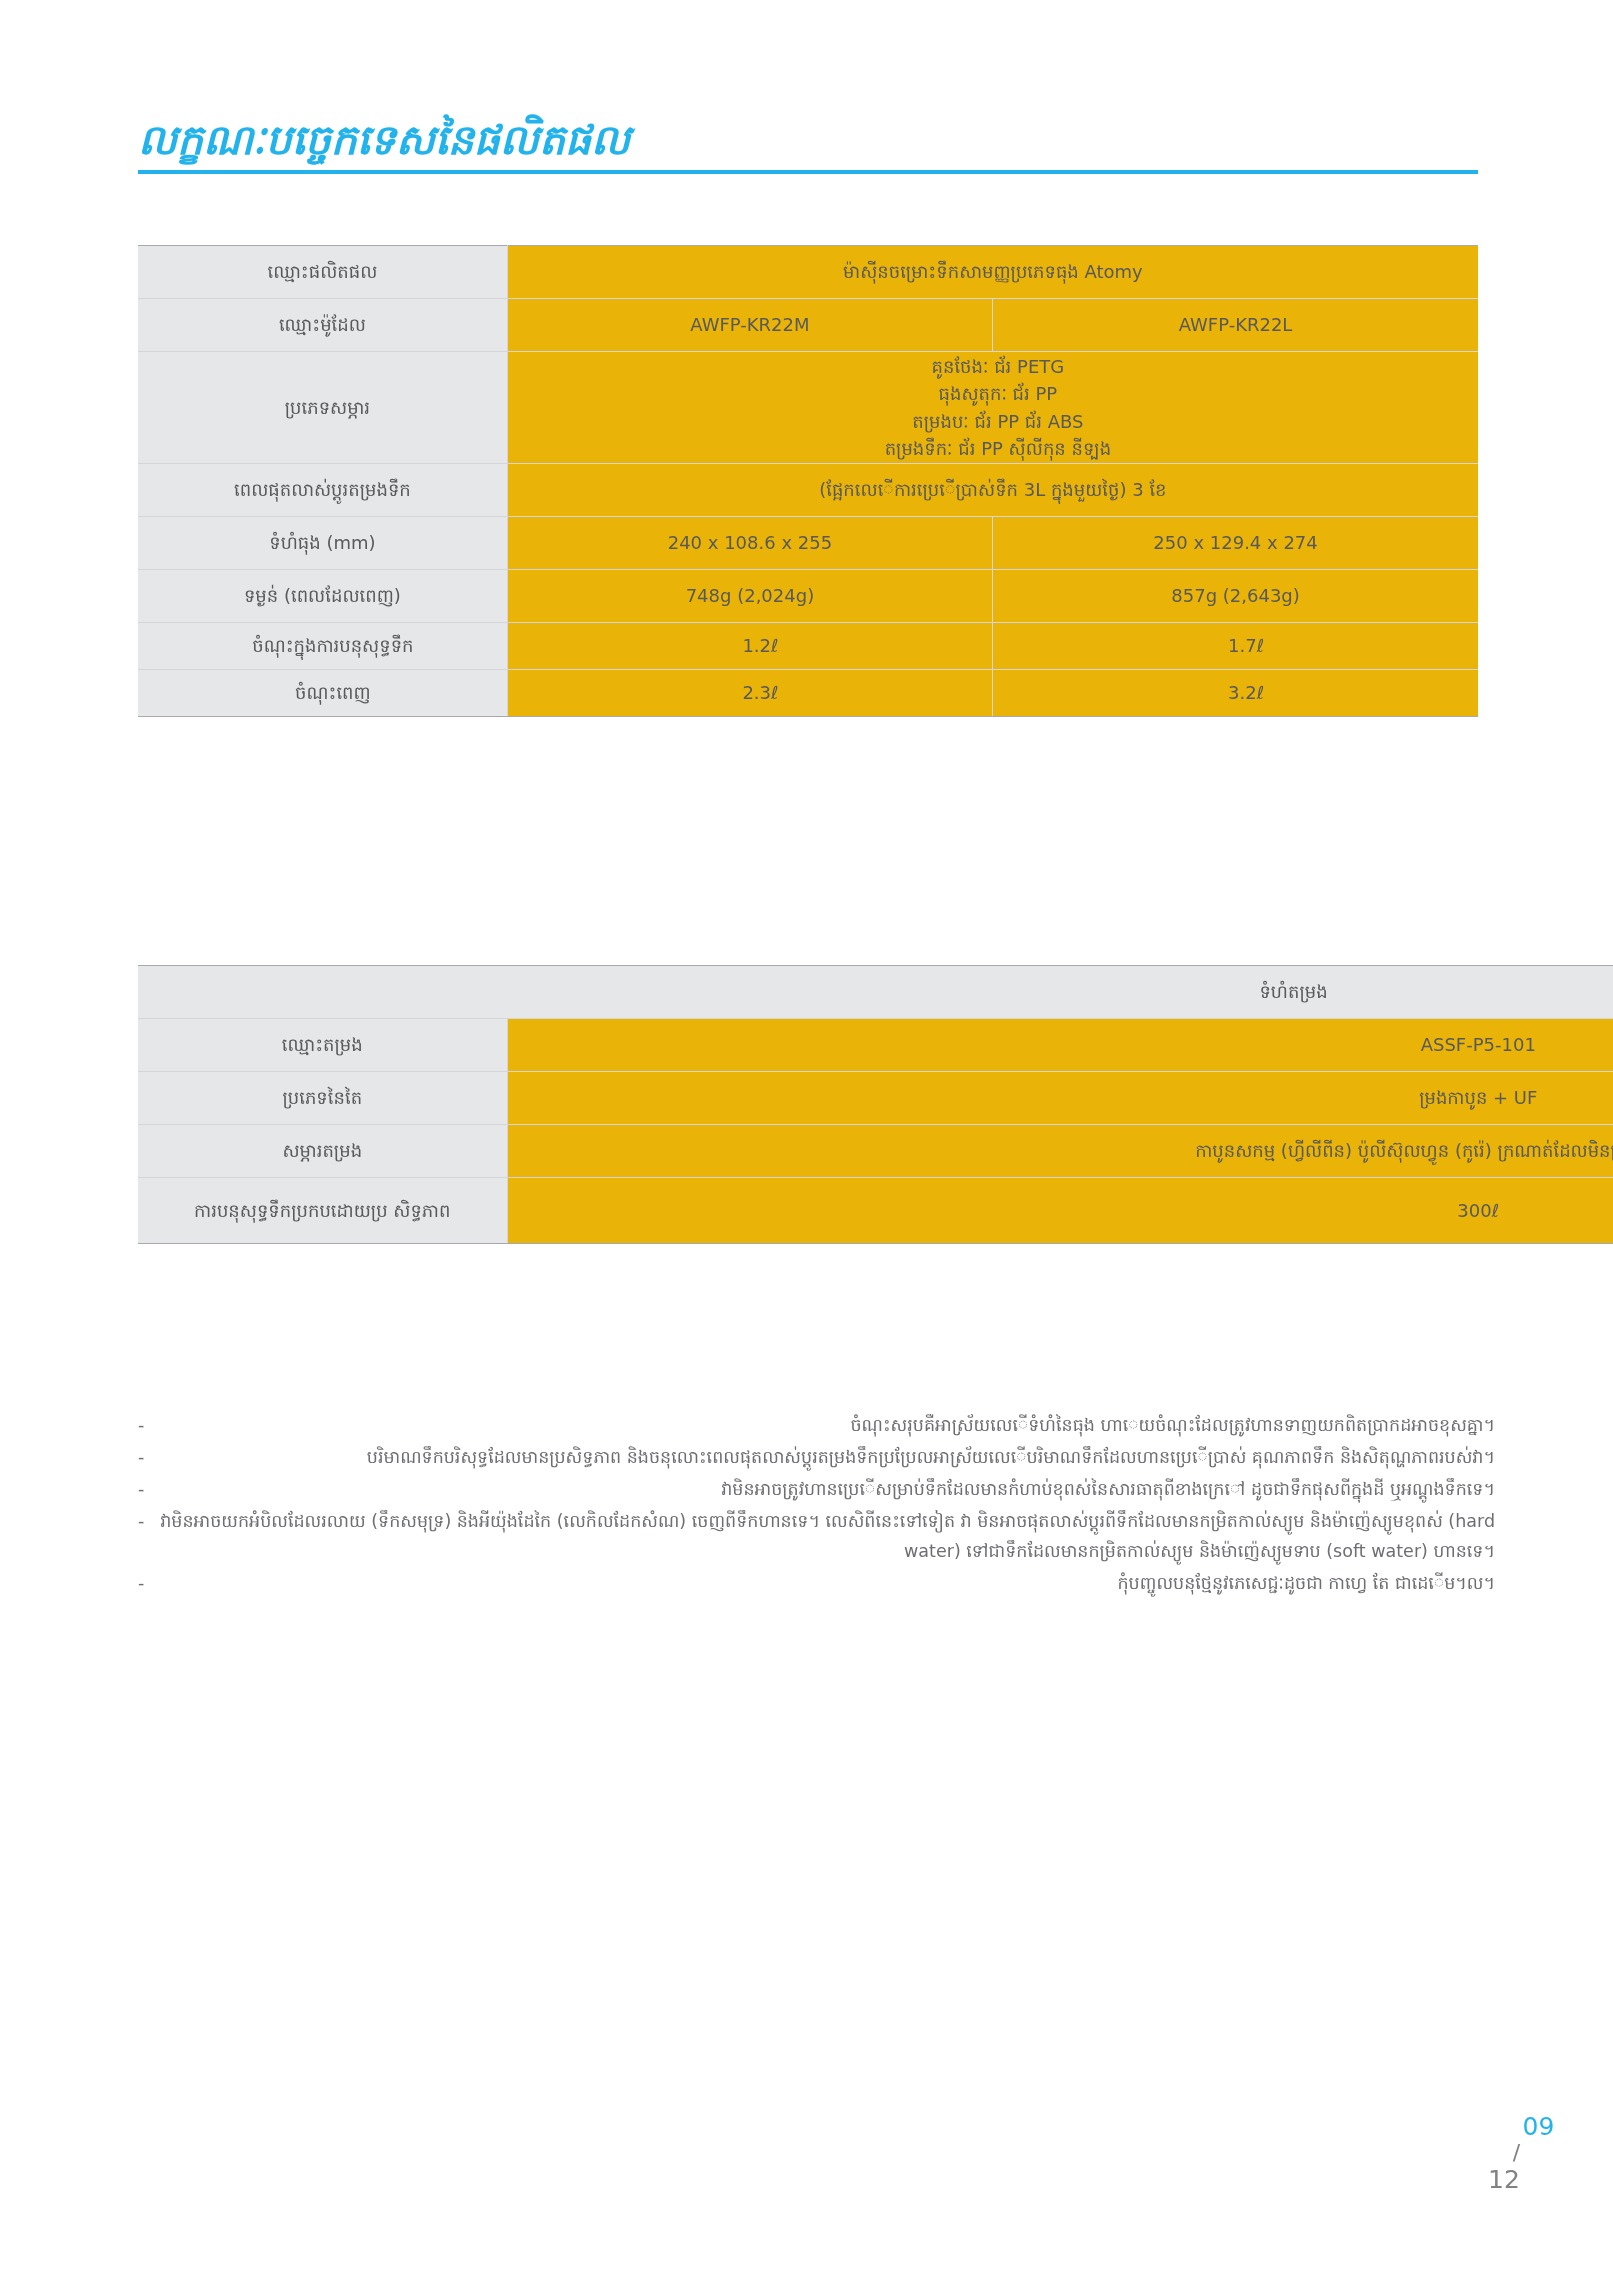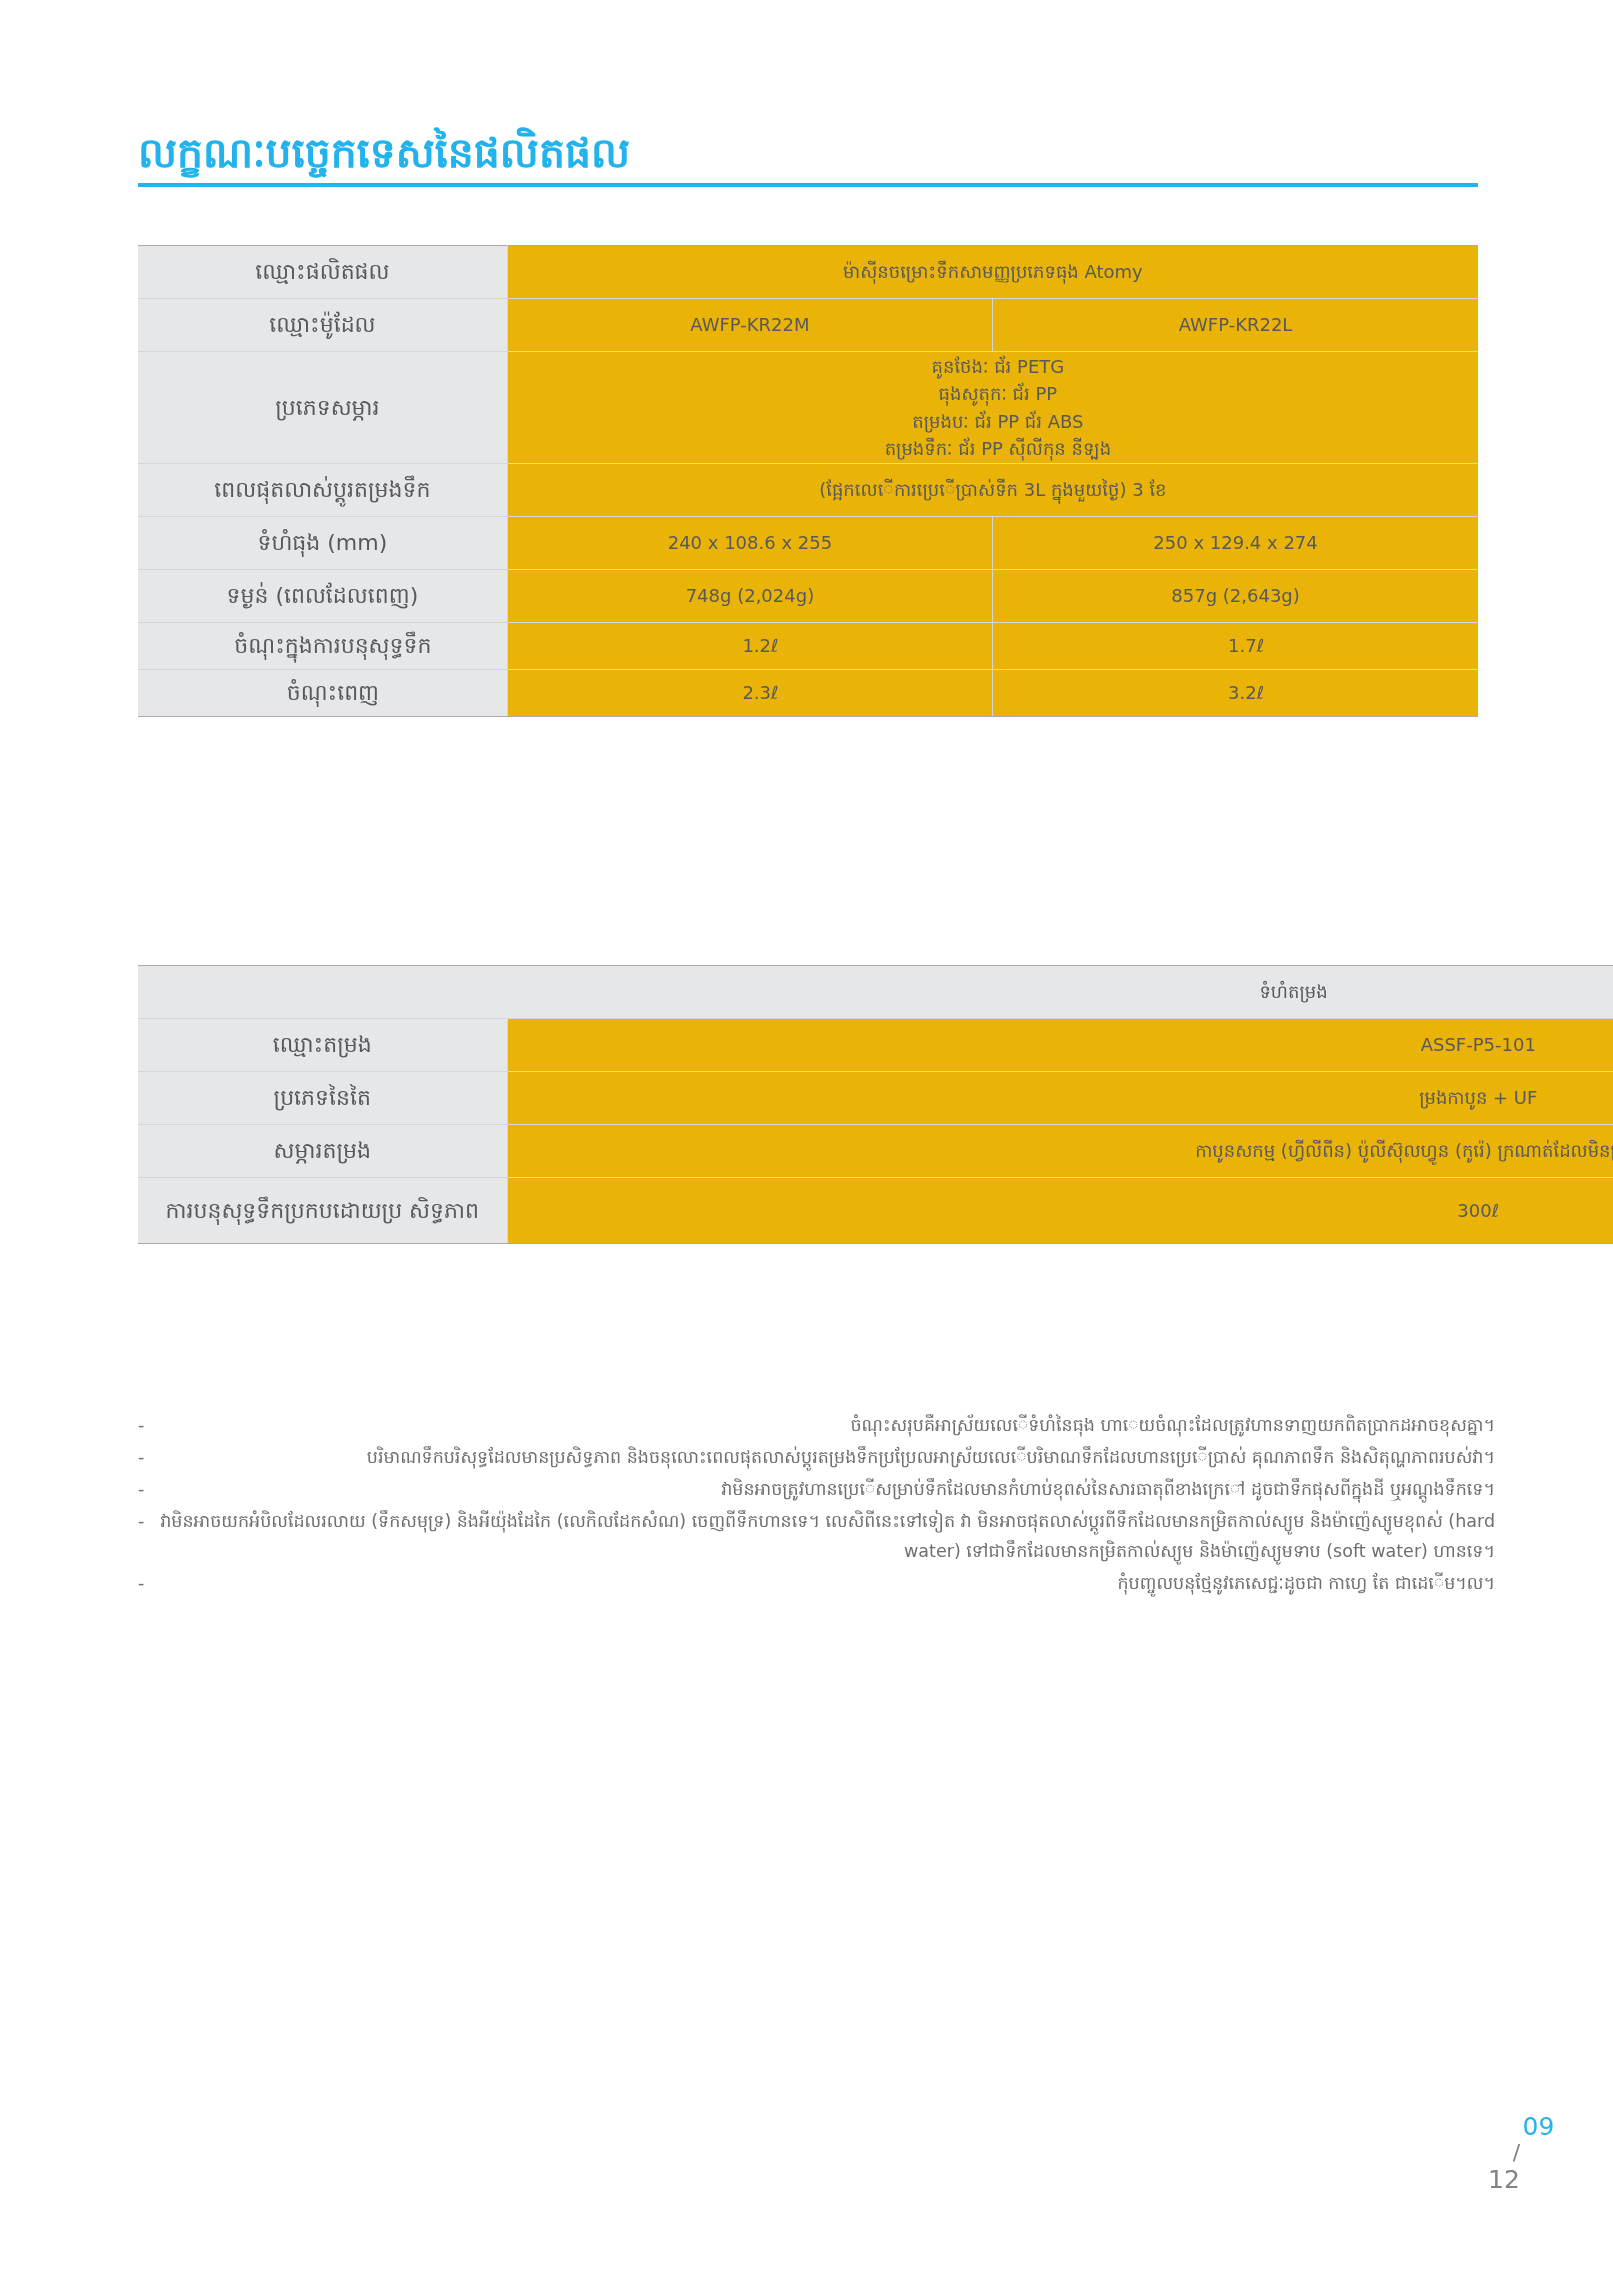--- a/index.html
+++ b/index.html
@@ -23,22 +23,23 @@
     width: 1613px;
     height: 2289px;
     box-sizing: border-box;
     padding: 0;
   }
 
   
   .title-wrap {
     position: absolute;
     left: 138px;
-    top: 131px;
-    width: 1340px;
+    top: 118px;
+    width: 1340px;
+    font-style: italic;
   }
   .page-title {
     font-size: 41px;
     font-weight: bold;
     color: #22b3ec;
     letter-spacing: 0px;
     line-height: 1.08;
     margin: 0;
     padding: 0 0 5.5px 0;
     white-space: nowrap;
@@ -83,21 +84,21 @@
     vertical-align: middle;
     line-height: 1.52;
   }
 
   .spec-table tr.top-edge td { border-top: 1.8px solid #a7a9ac; }
   .spec-table tr.bot-edge td { border-bottom: 1.8px solid #a7a9ac; }
 
   .cell-label {
     background: #e6e7e8;
     border-right: 0.9px solid #d4d6d8;
-    font-size: 22px;
+    font-size: 18px;
     line-height: 1.5;
     margin-left: 8px;
   }
   .cell-value {
     background: #eab308;
   }
   .cell-value + .cell-value {
     border-left: 0.9px solid #d4d6d8;
   }
   .cell-head {

